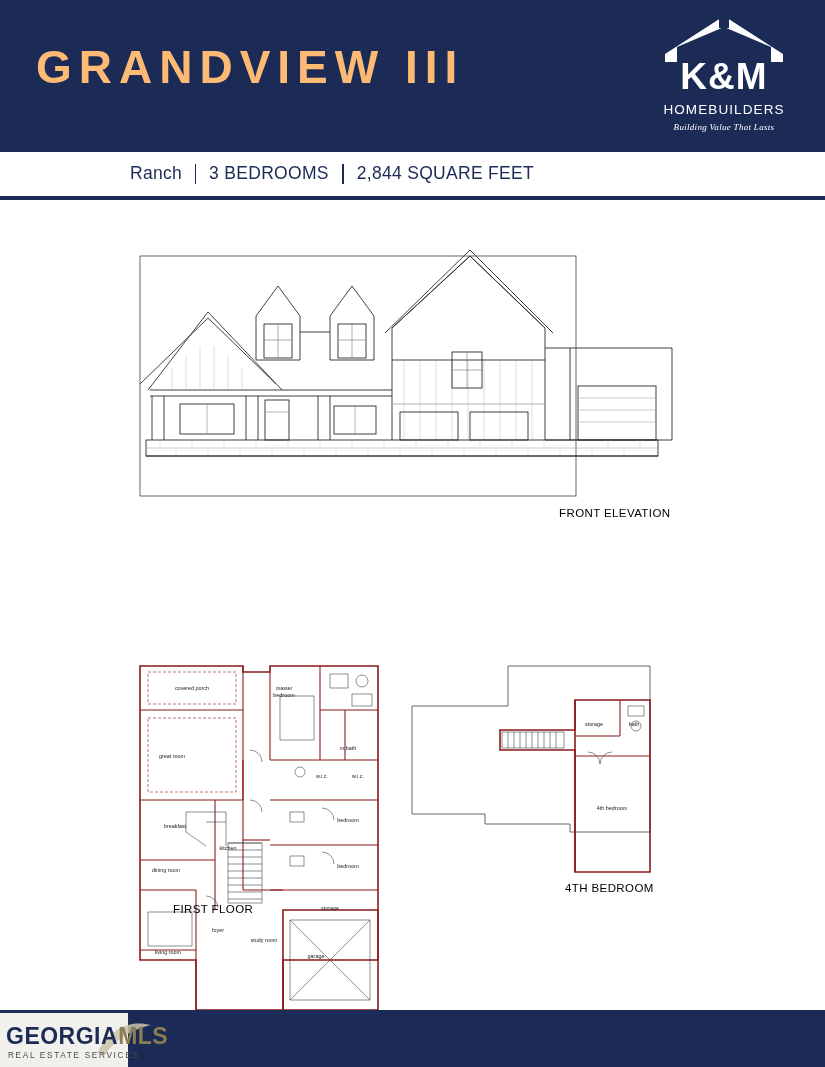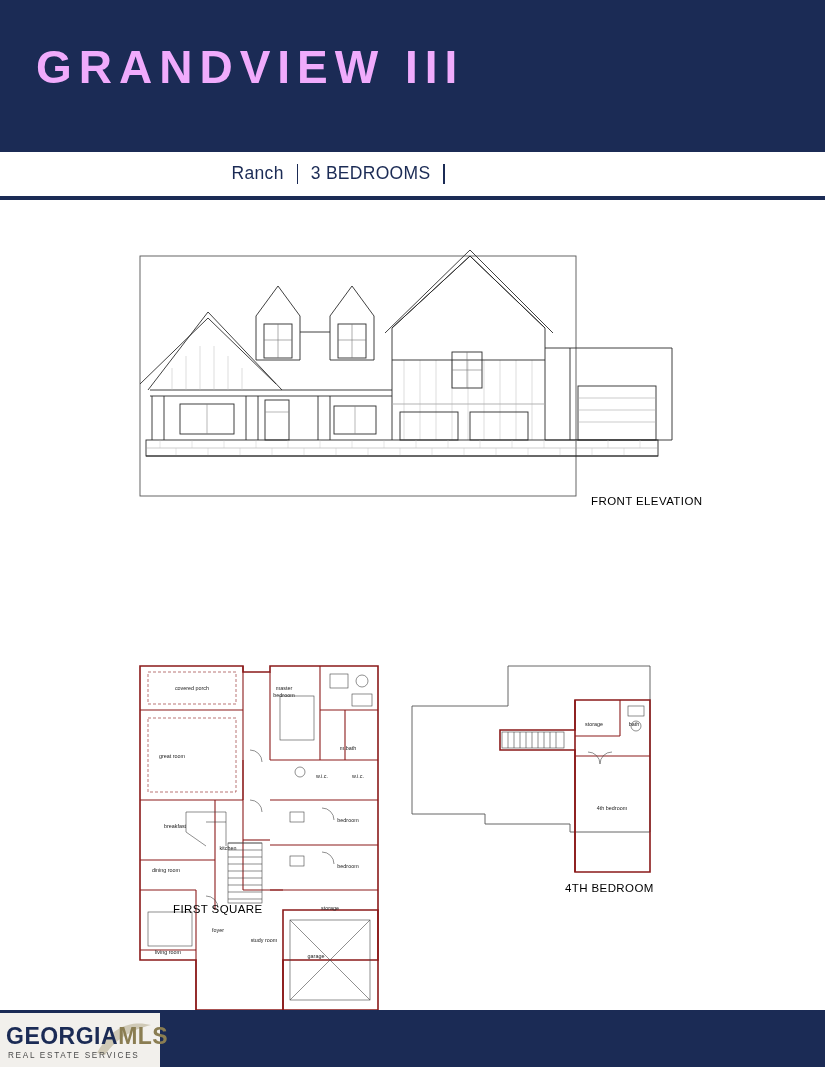--- a/index.html
+++ b/index.html
@@ -20,21 +20,21 @@
     position: absolute;
     left: 0; top: 0;
     width: 825px;
     height: 152px;
     background: #1b2b55;
   }
   .plan-title {
     position: absolute;
     left: 36px;
     top: 44px;
-    color: #f0abfc;
+    color: #fdba74;
     font-size: 46px;
     letter-spacing: 7px;
     font-weight: bold;
     line-height: 1;
   }
   .logo {
     position: absolute;
     right: 36px;
     top: 14px;
     width: 130px;
@@ -136,21 +136,21 @@
     left: 0;
     top: 1010px;
     width: 825px;
     height: 57px;
     background: #1b2b55;
   }
   .gamls {
     position: absolute;
     left: 0;
     top: 1013px;
-    width: 160px;
+    width: 128px;
     height: 54px;
     background: #f2f0ec;
   }
   .gamls-main {
     position: absolute;
     left: 6px;
     top: 10px;
     font-size: 23px;
     font-weight: bold;
     letter-spacing: .5px;
@@ -173,29 +173,39 @@
     left: 95px;
     top: 6px;
   }
 </style>
 </head>
 <body>
 
 <div class="header">
   <div class="plan-title">GRANDVIEW III</div>
 
+  <div class="logo">
+    <svg width="130" height="50" viewBox="0 0 130 50">
+      <path d="M65 2 L124 40 L124 48 L112 48 L112 33 L65 13 L18 33 L18 48 L6 48 L6 40 Z" fill="#ffffff"></path>
+      <rect x="60" y="0" width="10" height="14" fill="#1b2b55"></rect>
+    </svg>
+    <div class="logo-km">K&amp;M</div>
+    <div class="logo-sub">HOMEBUILDERS</div>
+    <div class="logo-tag">Building Value That Lasts</div>
+  </div>
 </div>
 
 <div class="specbar">
   <div class="inner">
     <div class="spec-item">Ranch</div>
     <div class="spec-sep"></div>
     <div class="spec-item">3 BEDROOMS</div>
     <div class="spec-sep"></div>
     <div class="spec-sep"></div>
+    <div class="spec-item">2,844 SQUARE FEET</div>
   </div>
 </div>
 <div class="rule"></div>
 
 <div class="sheet">
 
   <svg class="dwg" width="825" height="340">
     <g fill="none" stroke="#2b2b2b" stroke-width="0.9">
 
       <rect x="140" y="56" width="436" height="240" stroke="#555"></rect>
@@ -246,21 +256,21 @@
       <rect x="334" y="206" width="42" height="28"></rect>
       <path d="M355 206 L355 234" stroke="#888" stroke-width="0.6"></path>
 
       <rect x="146" y="240" width="512" height="16"></rect>
       <path d="M146 248 L658 248" stroke="#999" stroke-width="0.5"></path>
       <path d="M160 240 L160 248 M176 248 L176 256 M192 240 L192 248 M208 248 L208 256 M224 240 L224 248 M240 248 L240 256 M256 240 L256 248 M272 248 L272 256 M288 240 L288 248 M304 248 L304 256 M320 240 L320 248 M336 248 L336 256 M352 240 L352 248 M368 248 L368 256 M384 240 L384 248 M400 248 L400 256 M416 240 L416 248 M432 248 L432 256 M448 240 L448 248 M464 248 L464 256 M480 240 L480 248 M496 248 L496 256 M512 240 L512 248 M528 248 L528 256 M544 240 L544 248 M560 248 L560 256 M576 240 L576 248 M592 248 L592 256 M608 240 L608 248 M624 248 L624 256 M640 240 L640 248" stroke="#bbb" stroke-width="0.4"></path>
 
       <path d="M146 256 L658 256" stroke="#333" stroke-width="1"></path>
     </g>
   </svg>
-  <div class="caption" style="left:559px; top:295px;margin-left:32px;">FRONT ELEVATION</div>
+  <div class="caption" style="left:559px; top:307px;">FRONT ELEVATION</div>
 
   <svg class="dwg" width="825" height="520" style="top:360px;">
     <g fill="none" stroke="#8b1a1a" stroke-width="1.6">
 
       <path d="M140 210 L140 106 L243 106 L243 112 L270 112 L270 106 L378 106 L378 300 L378 400 L283 400 L283 450 L196 450 L196 400 L140 400 Z"></path>
 
       <path d="M283 350 L378 350 L378 450 L283 450 Z"></path>
     </g>
     <g fill="none" stroke="#8b1a1a" stroke-width="1.1">
 
@@ -330,21 +340,21 @@
       <text x="348" y="262">bedroom</text>
       <text x="348" y="308">bedroom</text>
       <text x="166" y="312">dining room</text>
       <text x="330" y="350">storage</text>
       <text x="168" y="394">living room</text>
       <text x="218" y="372">foyer</text>
       <text x="264" y="382">study room</text>
       <text x="316" y="398">garage</text>
     </g>
   </svg>
-  <div class="caption" style="left:173px; top:703px;">FIRST SQUARE</div>
+  <div class="caption" style="left:173px; top:703px;">FIRST FLOOR</div>
 
   <svg class="dwg" width="825" height="520" style="top:360px;">
     <g fill="none" stroke="#555" stroke-width="0.9">
       <path d="M412 208 L412 146 L508 146 L508 106 L650 106 L650 272 L570 272 L570 264 L485 264 L485 254 L412 254 Z"></path>
     </g>
     <g fill="none" stroke="#8b1a1a" stroke-width="1.6">
       <path d="M575 140 L650 140 L650 312 L575 312 Z"></path>
       <path d="M575 140 L575 170 L500 170 L500 190 L575 190 L575 312"></path>
     </g>
     <g fill="none" stroke="#8b1a1a" stroke-width="1.1">

